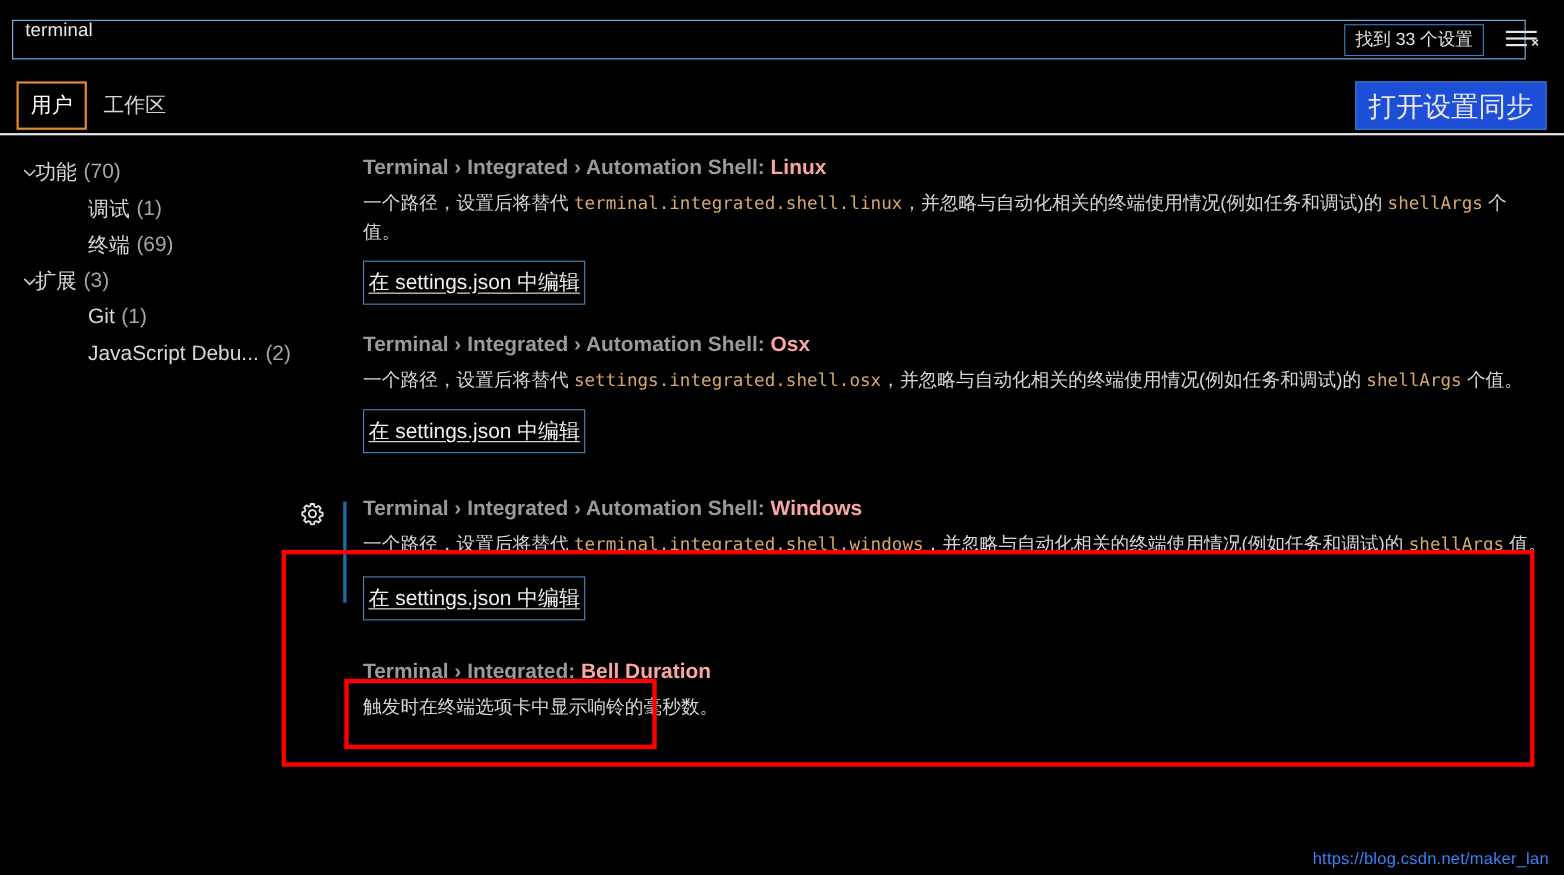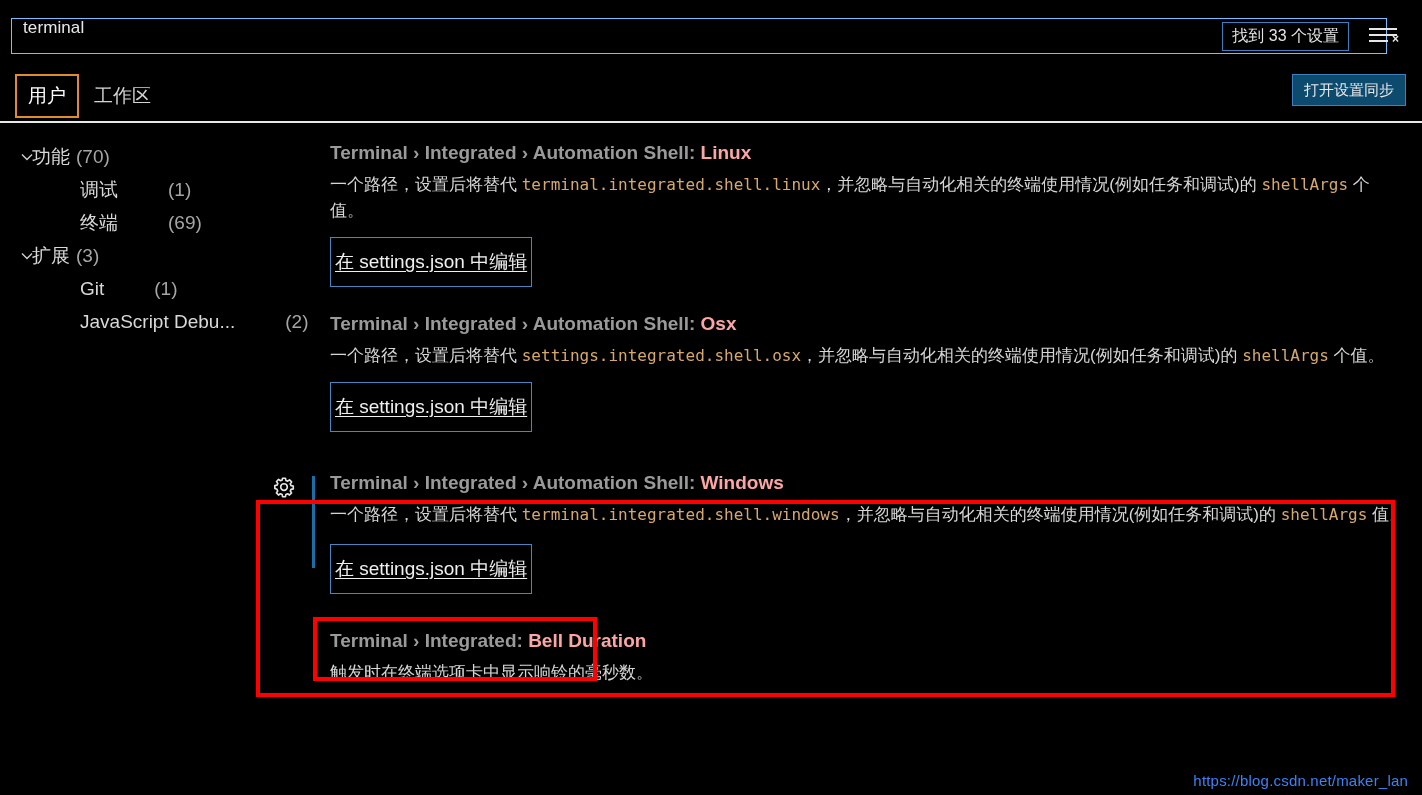--- a/index.html
+++ b/index.html
@@ -93,47 +93,47 @@
   }
   .tab-user {
     left: 15px;
     border: 2px solid #e08b2d;
     color: #ffffff;
   }
   .tab-workspace { left: 83px; }
   .sync-btn {
     position: absolute;
     right: 16px; top: 12px;
-    height: 32px;
+    height: 44px;
     padding: 0 11px;
     border: 1px solid #3e7fbf;
-    background: #0c4a6e;
+    background: #1d4ed8;
     color: #e8e8e8;
-    font-size: 15px;
+    font-size: 25px;
     display: flex; align-items: center;
     white-space: nowrap;
   }
 
   
   .toc {
     position: absolute;
     left: 0; top: 140px;
     width: 300px;
   }
   .toc-item {
     position: relative;
     height: 33px;
     display: flex;
     align-items: center;
     font-size: 19px;
     color: #d4d4d4;
     white-space: nowrap;
   }
   .toc-item.level0 { padding-left: 32px; }
-  .toc-item.level1 { padding-left: 80px; gap: 44px; }
+  .toc-item.level1 { padding-left: 80px; }
   .chev {
     position: absolute;
     left: 42px;
     width: 20px;
     text-align: center;
     color: #cfcfcf;
     font-size: 13px;
     line-height: 1;
     transform: translateX(-22px);
   }
@@ -186,21 +186,21 @@
     font-size: 16px;
     color: #d7a86e;
   }
   .edit-link-wrap {
     margin-top: 13px;
     display: inline-block;
   }
   .edit-link {
     display: inline-flex;
     align-items: center;
-    height: 50px;
+    height: 40px;
     padding: 0 4px;
     border: 1px solid #4a86bd;
     background: #000000;
   }
   .edit-link span {
     font-size: 19px;
     color: #f0f0f0;
     text-decoration: underline;
     text-underline-offset: 3px;
     white-space: nowrap;

